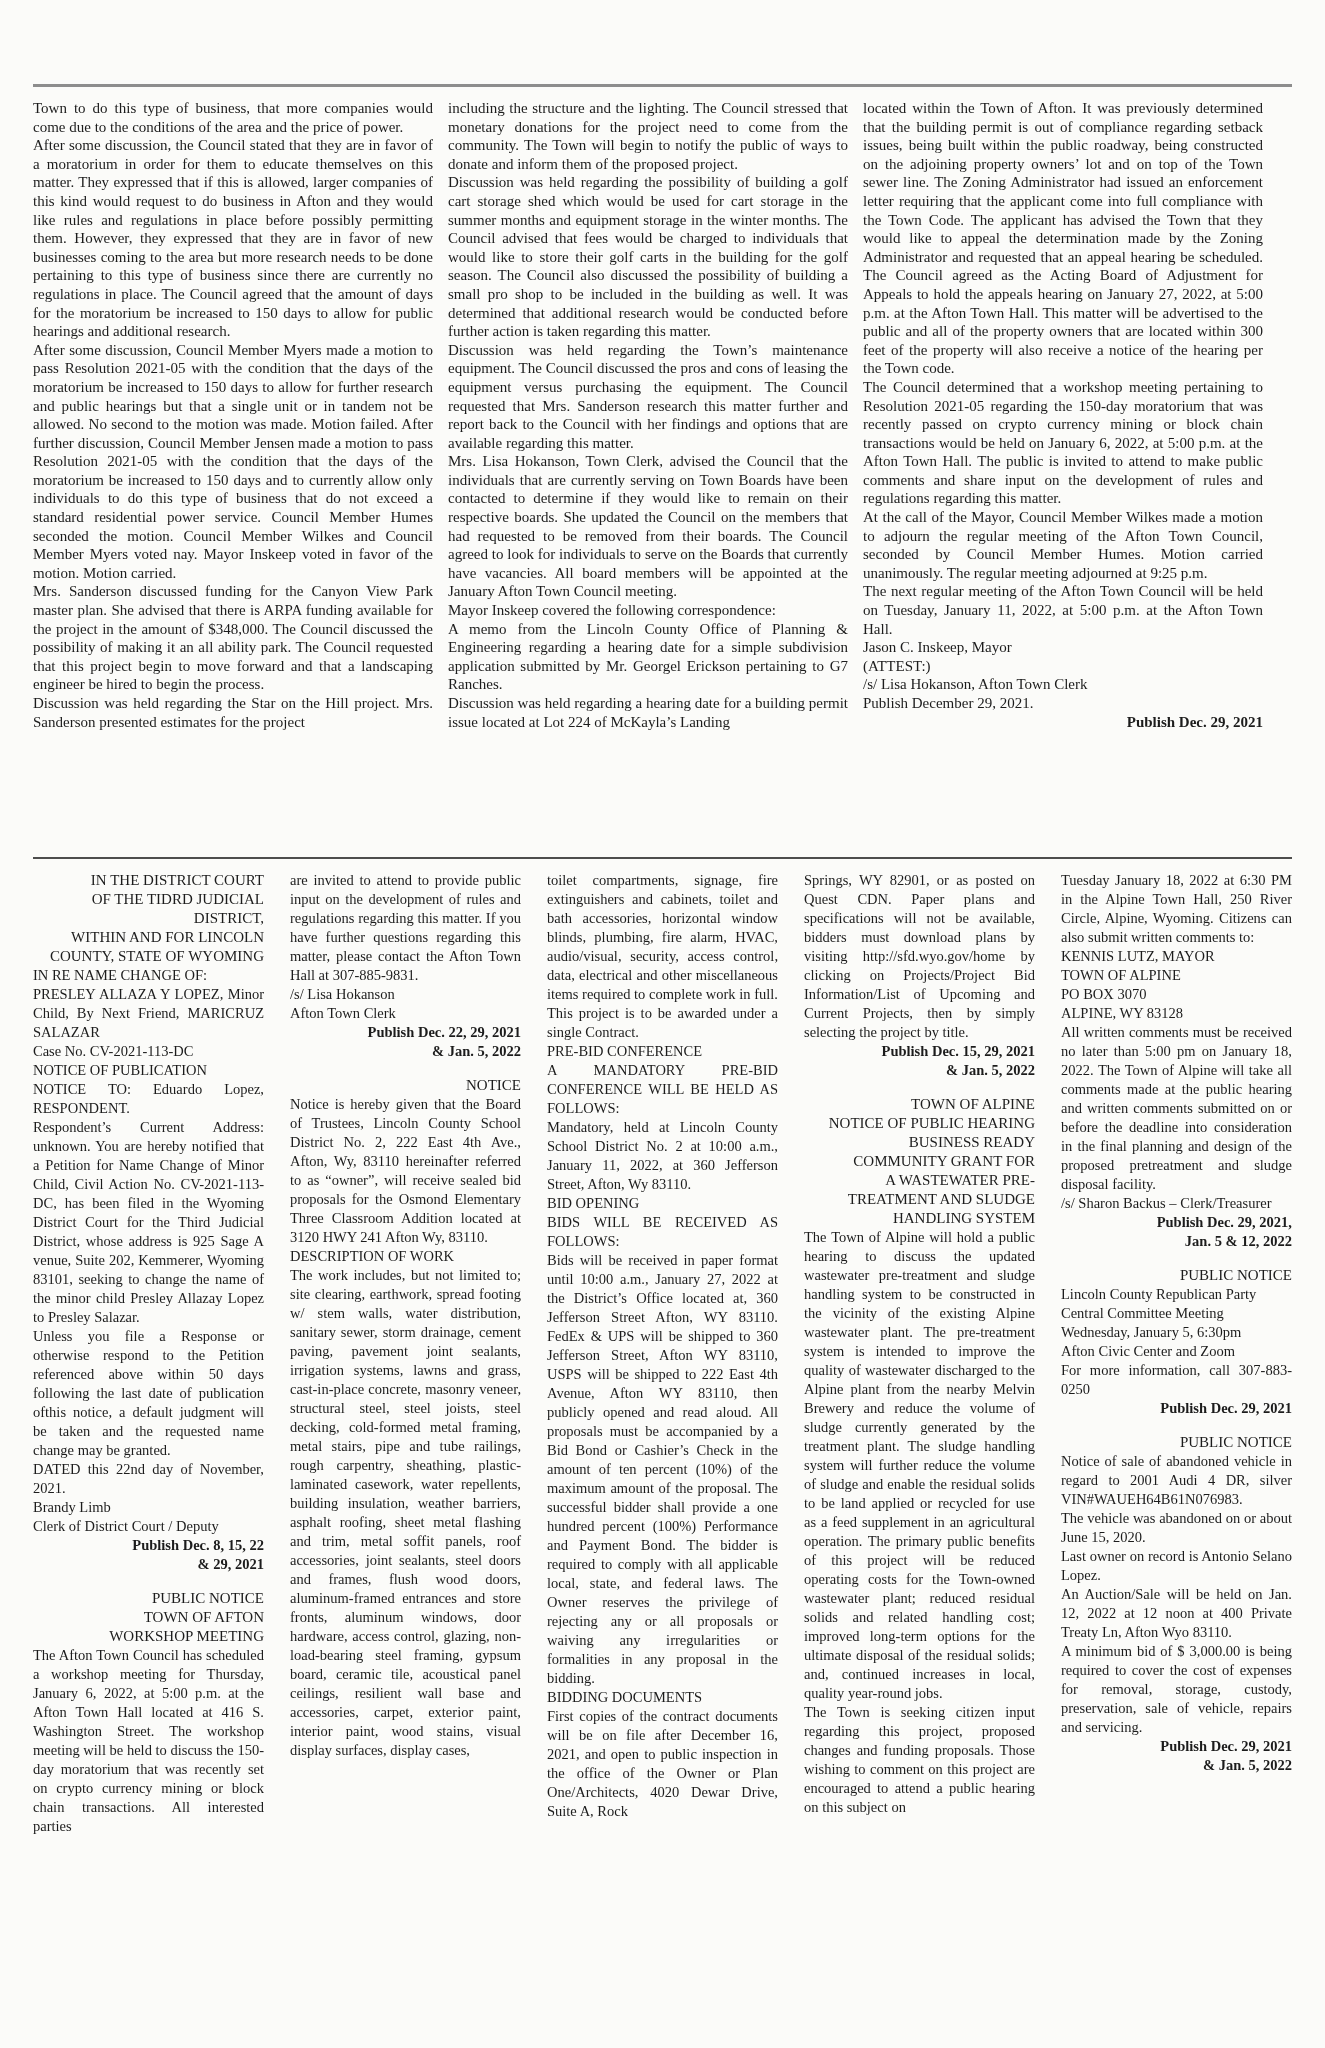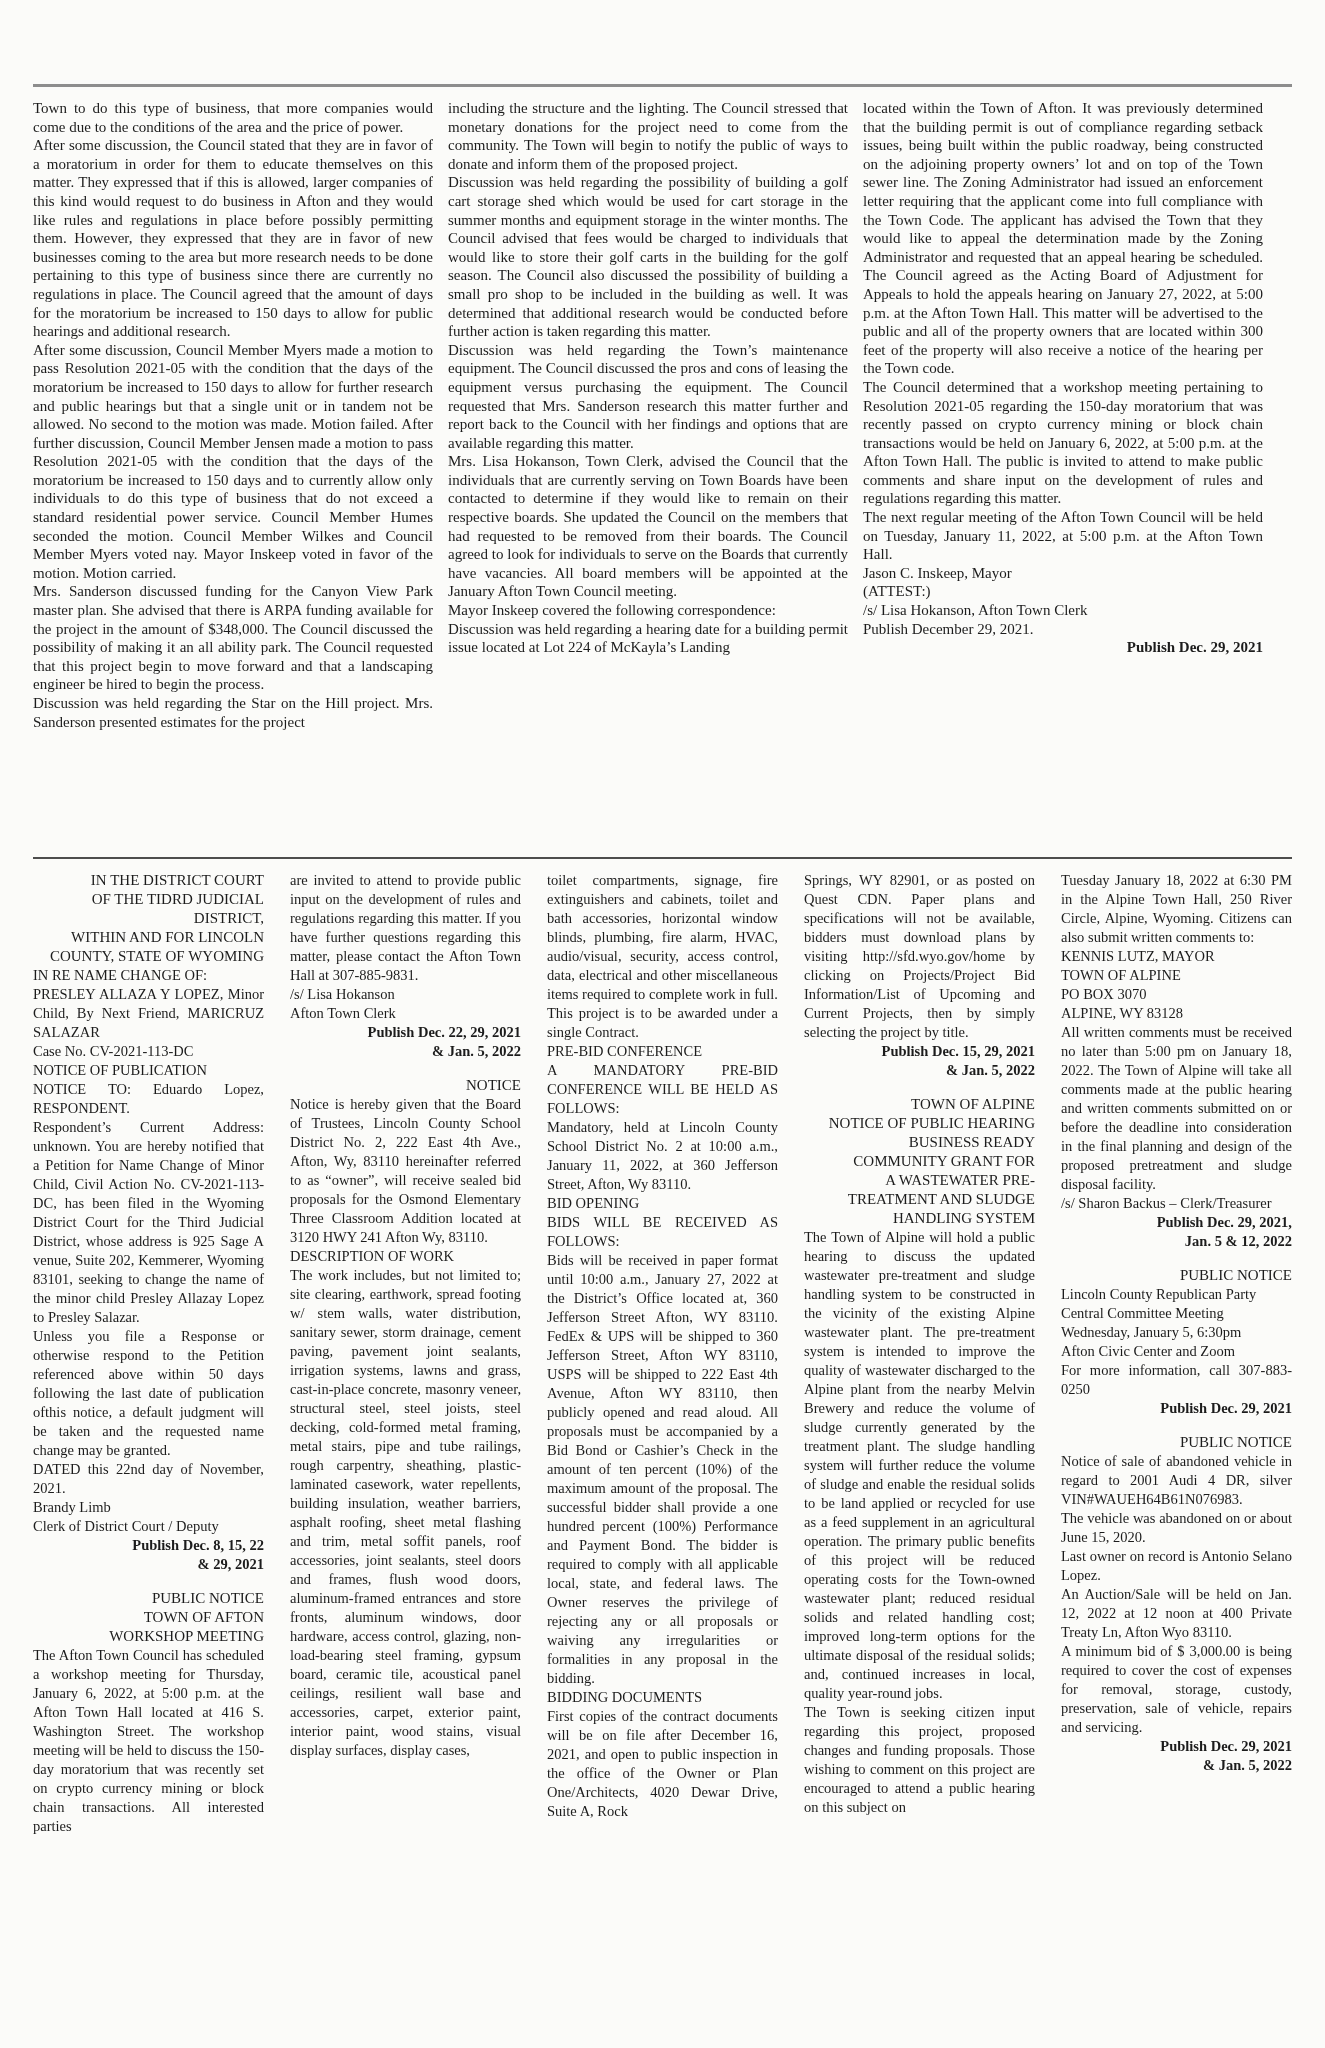--- a/index.html
+++ b/index.html
@@ -56,25 +56,27 @@
         <p class="blk p">After some discussion, Council Member Myers made a motion to pass Resolution 2021-05 with the condition that the days of the moratorium be increased to 150 days to allow for further research and public hearings but that a single unit or in tandem not be allowed. No second to the motion was made. Motion failed. After further discussion, Council Member Jensen made a motion to pass Resolution 2021-05 with the condition that the days of the moratorium be increased to 150 days and to currently allow only individuals to do this type of business that do not exceed a standard residential power service. Council Member Humes seconded the motion. Council Member Wilkes and Council Member Myers voted nay. Mayor Inskeep voted in favor of the motion. Motion carried.</p>
         <p class="blk p">Mrs. Sanderson discussed funding for the Canyon View Park master plan. She advised that there is ARPA funding available for the project in the amount of $348,000. The Council discussed the possibility of making it an all ability park. The Council requested that this project begin to move forward and that a landscaping engineer be hired to begin the process.</p>
         <p class="blk p">Discussion was held regarding the Star on the Hill project. Mrs. Sanderson presented estimates for the project</p>
       </div>
     <div class="top-col">
         <p class="blk p">including the structure and the lighting. The Council stressed that monetary donations for the project need to come from the community. The Town will begin to notify the public of ways to donate and inform them of the proposed project.</p>
         <p class="blk p">Discussion was held regarding the possibility of building a golf cart storage shed which would be used for cart storage in the summer months and equipment storage in the winter months. The Council advised that fees would be charged to individuals that would like to store their golf carts in the building for the golf season. The Council also discussed the possibility of building a small pro shop to be included in the building as well. It was determined that additional research would be conducted before further action is taken regarding this matter.</p>
         <p class="blk p">Discussion was held regarding the Town’s maintenance equipment. The Council discussed the pros and cons of leasing the equipment versus purchasing the equipment. The Council requested that Mrs. Sanderson research this matter further and report back to the Council with her findings and options that are available regarding this matter.</p>
         <p class="blk p">Mrs. Lisa Hokanson, Town Clerk, advised the Council that the individuals that are currently serving on Town Boards have been contacted to determine if they would like to remain on their respective boards. She updated the Council on the members that had requested to be removed from their boards. The Council agreed to look for individuals to serve on the Boards that currently have vacancies. All board members will be appointed at the January Afton Town Council meeting.</p>
         <p class="blk p">Mayor Inskeep covered the following correspondence:</p>
+        <p class="blk p">A memo from the Lincoln County Office of Planning &amp; Engineering regarding a hearing date for a simple subdivision application submitted by Mr. Georgel Erickson pertaining to G7 Ranches.</p>
         <p class="blk p">Discussion was held regarding a hearing date for a building permit issue located at Lot 224 of McKayla’s Landing</p>
       </div>
     <div class="top-col">
         <p class="blk p">located within the Town of Afton. It was previously determined that the building permit is out of compliance regarding setback issues, being built within the public roadway, being constructed on the adjoining property owners’ lot and on top of the Town sewer line. The Zoning Administrator had issued an enforcement letter requiring that the applicant come into full compliance with the Town Code. The applicant has advised the Town that they would like to appeal the determination made by the Zoning Administrator and requested that an appeal hearing be scheduled. The Council agreed as the Acting Board of Adjustment for Appeals to hold the appeals hearing on January 27, 2022, at 5:00 p.m. at the Afton Town Hall. This matter will be advertised to the public and all of the property owners that are located within 300 feet of the property will also receive a notice of the hearing per the Town code.</p>
         <p class="blk p">The Council determined that a workshop meeting pertaining to Resolution 2021-05 regarding the 150-day moratorium that was recently passed on crypto currency mining or block chain transactions would be held on January 6, 2022, at 5:00 p.m. at the Afton Town Hall. The public is invited to attend to make public comments and share input on the development of rules and regulations regarding this matter.</p>
+        <p class="blk p">At the call of the Mayor, Council Member Wilkes made a motion to adjourn the regular meeting of the Afton Town Council, seconded by Council Member Humes. Motion carried unanimously. The regular meeting adjourned at 9:25 p.m.</p>
         <p class="blk p">The next regular meeting of the Afton Town Council will be held on Tuesday, January 11, 2022, at 5:00 p.m. at the Afton Town Hall.</p>
         <p class="blk l">Jason C. Inskeep, Mayor</p>
         <p class="blk l">(ATTEST:)</p>
         <p class="blk l">/s/ Lisa Hokanson, Afton Town Clerk</p>
         <p class="blk l">Publish December 29, 2021.</p>
         <p class="blk r">Publish Dec. 29, 2021</p>
       </div>
   </div>
 
   <hr class="section-divider">

